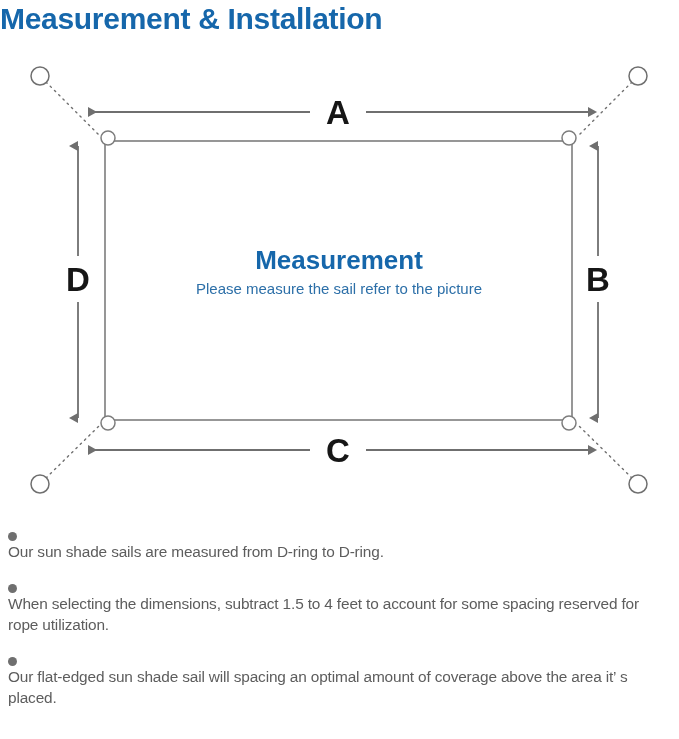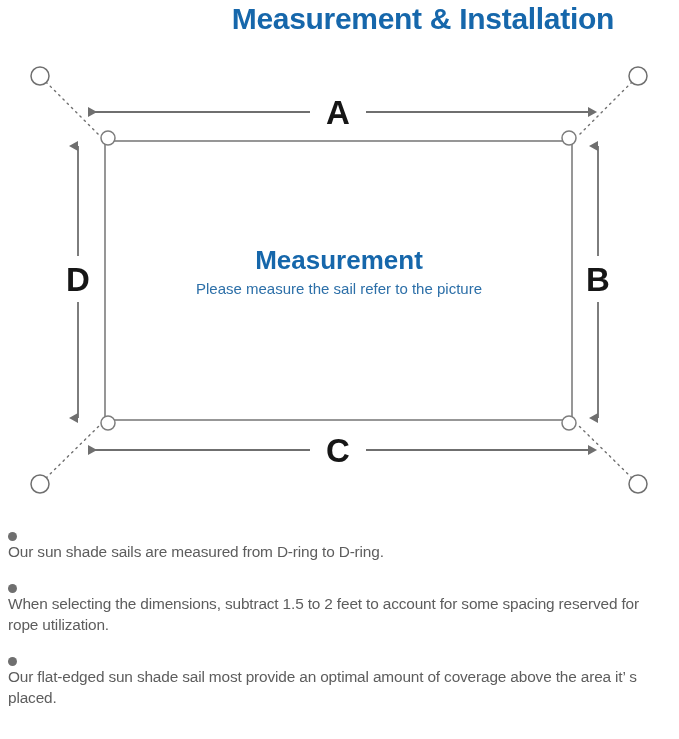--- a/index.html
+++ b/index.html
@@ -13,21 +13,21 @@
     position: relative;
     font-family: "Liberation Sans", sans-serif;
     overflow: hidden;
   }
 
   #page-title {
     position: absolute;
     top: 0px;
     left: 0;
     width: 614px;
-    text-align: right;
+    text-align: left;
     font-family: "Liberation Sans", sans-serif;
     font-size: 30px;
     font-weight: bold;
     color: #1667ab;
     letter-spacing: -0.3px;
     line-height: 38px;
     white-space: nowrap;
   }
 
   #diagram-wrap {
@@ -166,19 +166,19 @@
   </svg>
 </div>
 
 <div id="notes-list">
   <div class="note-row">
     <span class="note-bullet"></span>
     <span class="note-text">Our sun shade sails are measured from D-ring to D-ring.</span>
   </div>
   <div class="note-row">
     <span class="note-bullet"></span>
-    <span class="note-text">When selecting the dimensions, subtract 1.5 to 2 feet to account for some spacing reserved for rope utilization.</span>
+    <span class="note-text">When selecting the dimensions, subtract 1.5 to 4 feet to account for some spacing reserved for rope utilization.</span>
   </div>
   <div class="note-row">
     <span class="note-bullet"></span>
-    <span class="note-text">Our flat-edged sun shade sail most provide an optimal amount of coverage above the area it’ s placed.</span>
+    <span class="note-text">Our flat-edged sun shade sail will spacing an optimal amount of coverage above the area it’ s placed.</span>
   </div>
 </div>
 
 </body></html>

